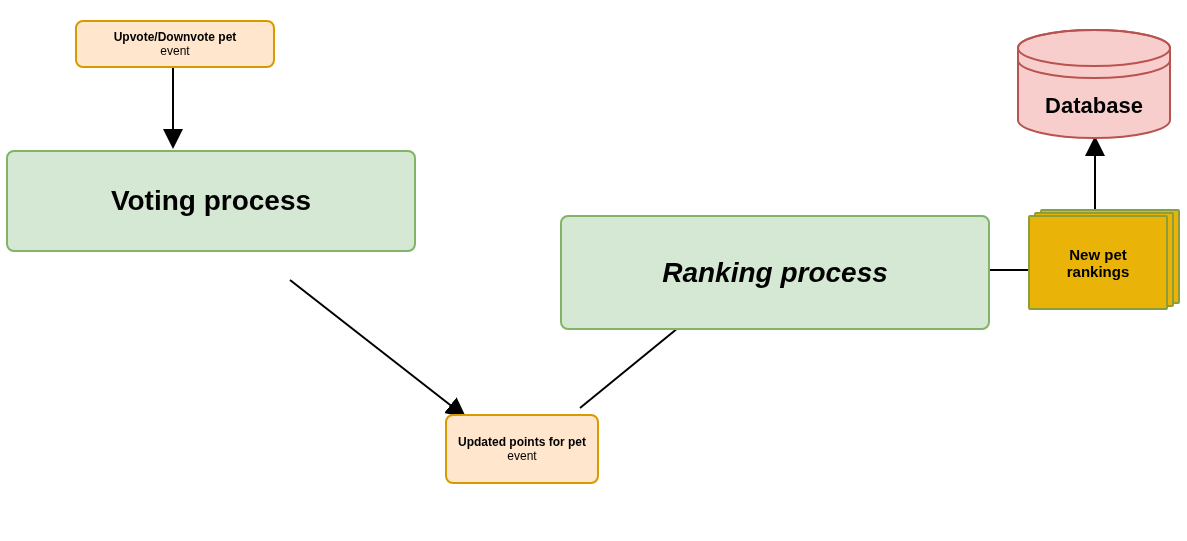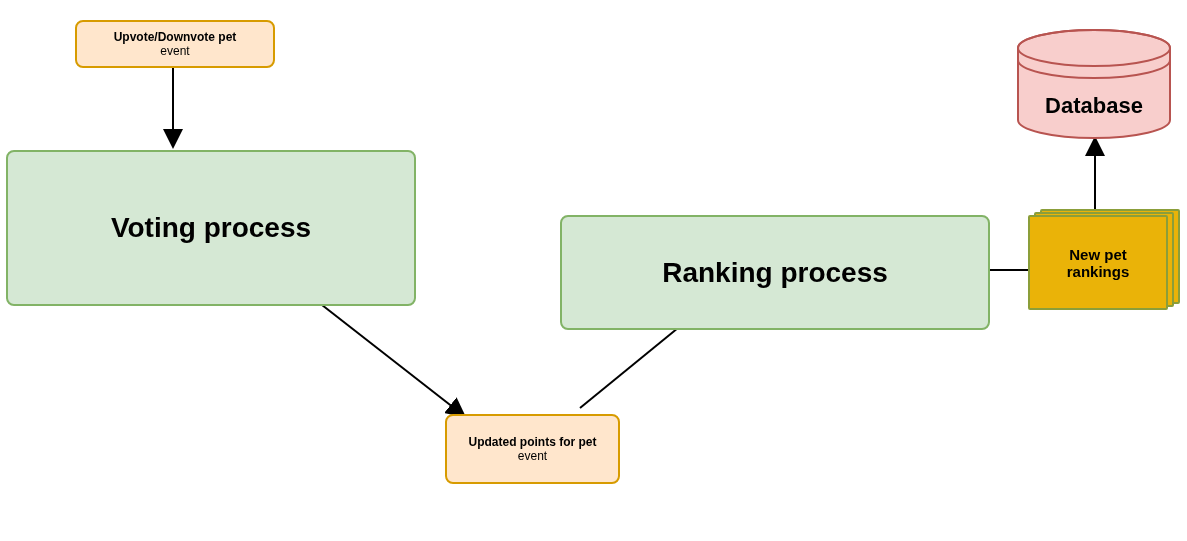--- a/index.html
+++ b/index.html
@@ -94,30 +94,30 @@
   <line x1="990" y1="270" x2="1028" y2="270" stroke="#000" stroke-width="2"></line>
 
   <line x1="1095" y1="215" x2="1095" y2="140" stroke="#000" stroke-width="2" marker-end="url(#arrowhead)"></line>
 </svg>
 
 <div class="node event-node" style="left:75px; top:20px; width:200px; height:48px;">
   <div class="title">Upvote/Downvote pet</div>
   <div class="subtitle">event</div>
 </div>
 
-<div class="node process-node" style="left:6px; top:150px; width:410px; height:156px;">
+<div class="node process-node" style="left:6px; top:150px; width:410px; height:102px;">
   <span>Voting process</span>
 </div>
 
-<div class="node event-node" style="left:445px; top:414px; width:175px; height:70px;">
+<div class="node event-node" style="left:445px; top:414px; width:154px; height:70px;">
   <div class="title">Updated points for pet</div>
   <div class="subtitle">event</div>
 </div>
 
-<div class="node process-node" style="left:560px; top:215px; width:430px; height:115px;">
+<div class="node process-node" style="left:560px; top:215px; width:430px; height:115px;font-style:italic;">
   <span>Ranking process</span>
 </div>
 
 <div class="rankings-stack" style="left:1028px; top:215px;">
   <div class="rankings-card" style="left:12px; top:-6px;"></div>
   <div class="rankings-card" style="left:6px; top:-3px;"></div>
   <div class="rankings-card front" style="left:0; top:0;">
     <span>New pet rankings</span>
   </div>
 </div>

